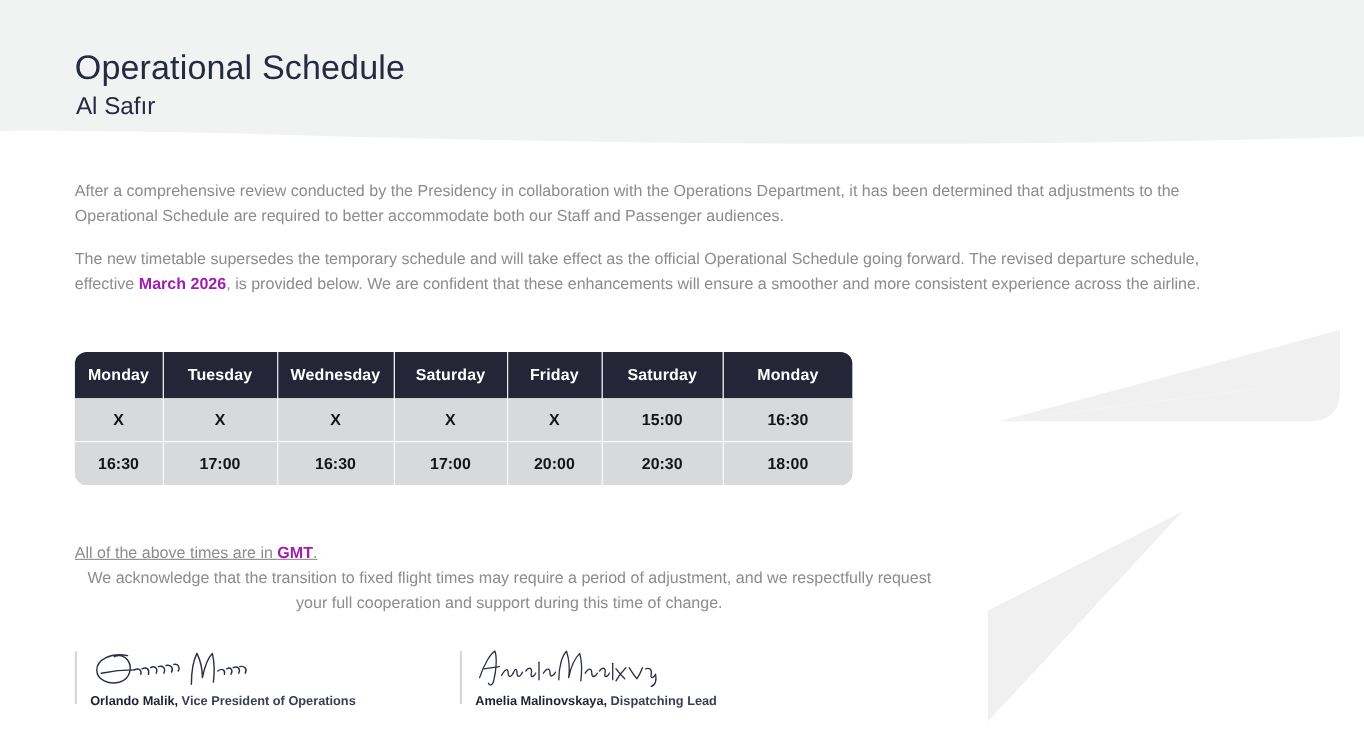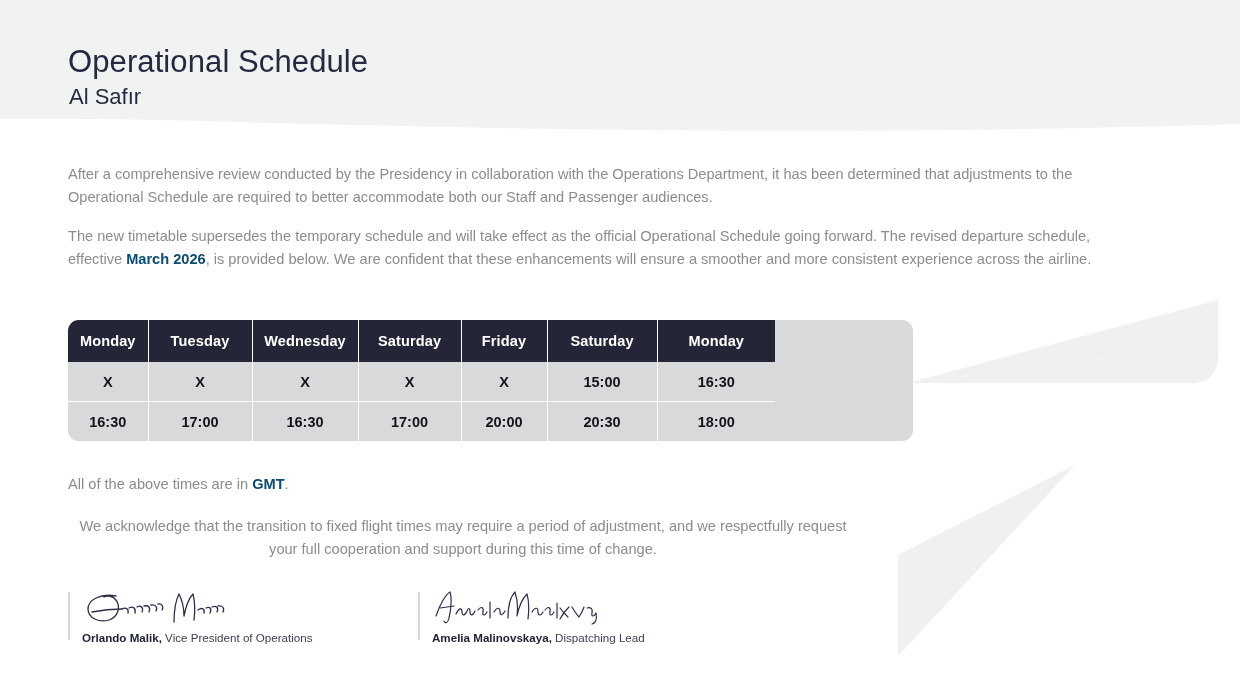--- a/index.html
+++ b/index.html
@@ -72,34 +72,34 @@
   .para {
     position: absolute;
     left: 68px;
     width: 1055px;
     font-size: 14.6px;
     line-height: 23px;
     color: #8c8c8c;
     font-weight: 400;
   }
   .para b {
-    color: #0c4a6e;
+    color: #a21caf;
     font-weight: 700;
   }
   .p1 { top: 147px; margin-top: 16px; }
   .p2 { top: 210px; }
-  .p3 { top: 458px; width: 820px; }
+  .p3 { top: 477px; width: 820px; text-decoration: underline; }
   .p4 { top: 500px; width: 790px; text-align: center; }
 
   
   .table-wrap {
     position: absolute;
     left: 68px;
     top: 320px;
-    width: 845px;
+    width: 707px;
     border-radius: 11px;
     overflow: hidden;
     background: #d8d9db;
   }
   table.schedule {
     border-collapse: collapse;
     width: 707px;
     table-layout: fixed;
   }
   table.schedule th {
@@ -168,21 +168,21 @@
     color: #262a40;
     line-height: 1.3;
     margin-top: 4px;
     white-space: nowrap;
   }
   .sig-name b {
     font-weight: 700;
     color: #1d2033;
   }
   .sig-name span {
-    font-weight: 400;
+    font-weight: 700;
     color: #3b3e52;
   }
 </style>
 </head>
 <body>
 
 <div class="watermark">
   <svg width="1240" height="680" viewBox="0 0 1240 680" xmlns="http://www.w3.org/2000/svg">
 
     <path d="M 908 383 L 1218 344 L 1218 345 L 1218 355 Q 1218 383 1190 383 Z" fill="#f0f0f1"></path>

